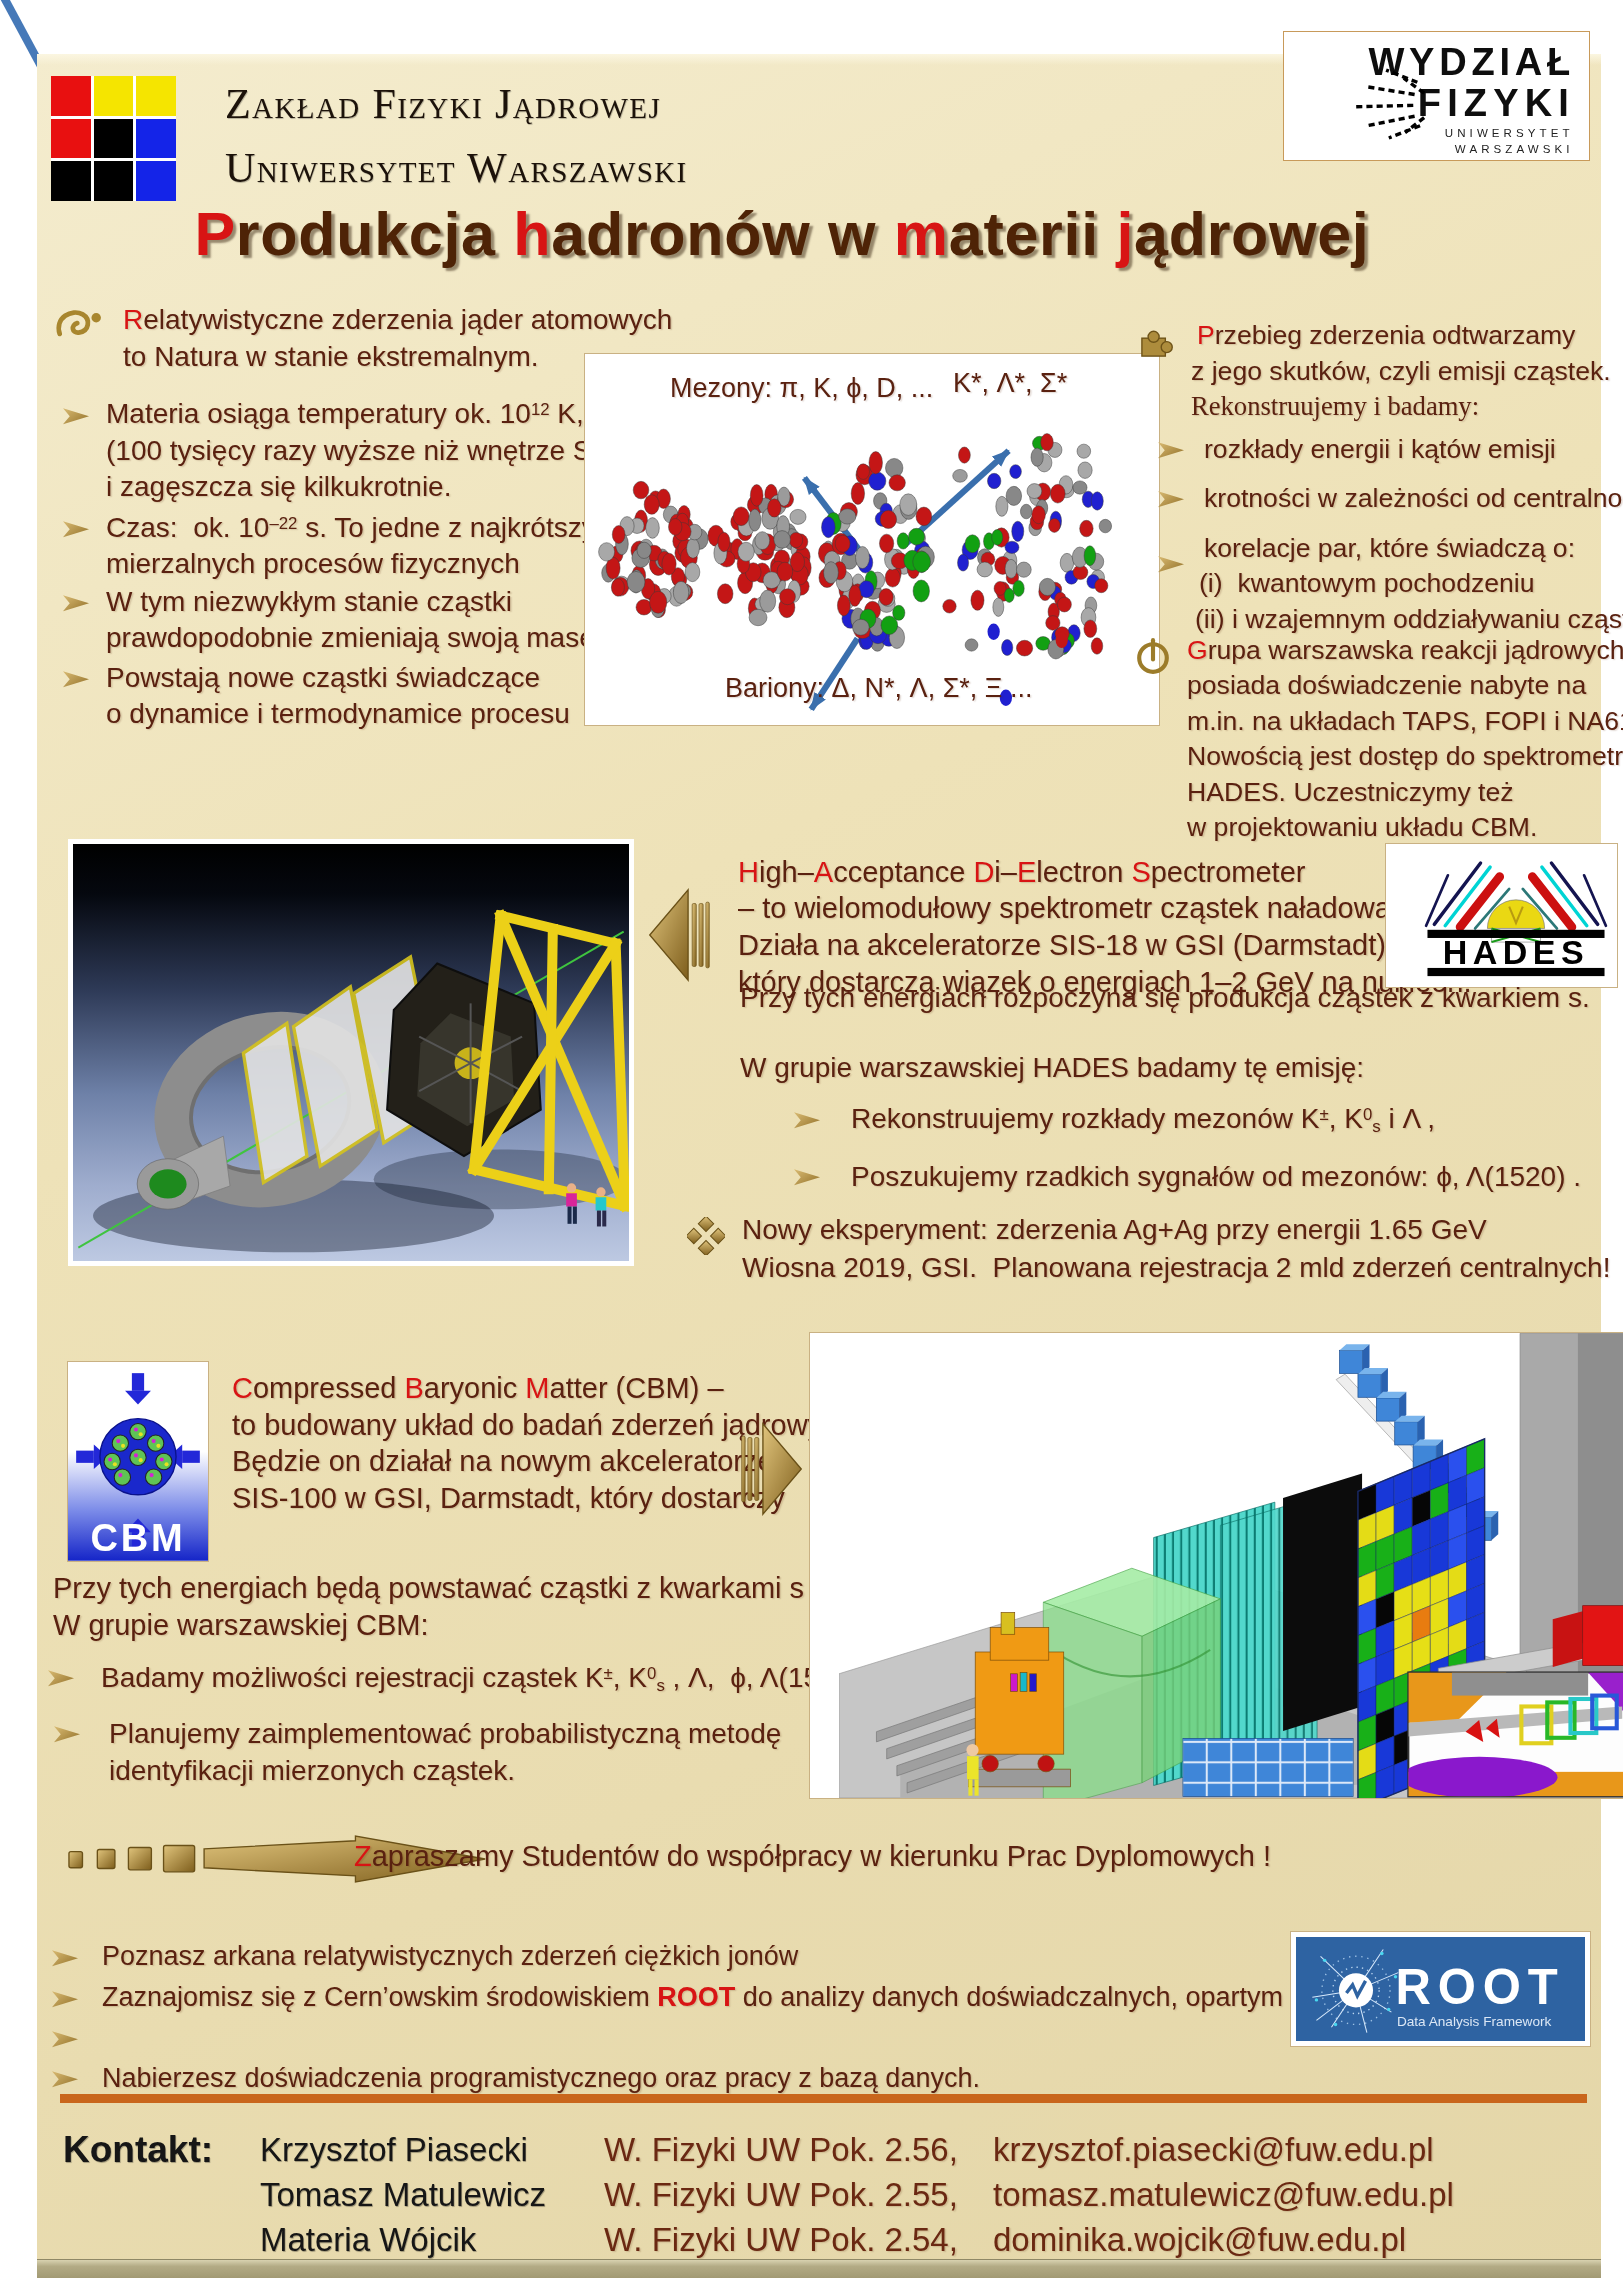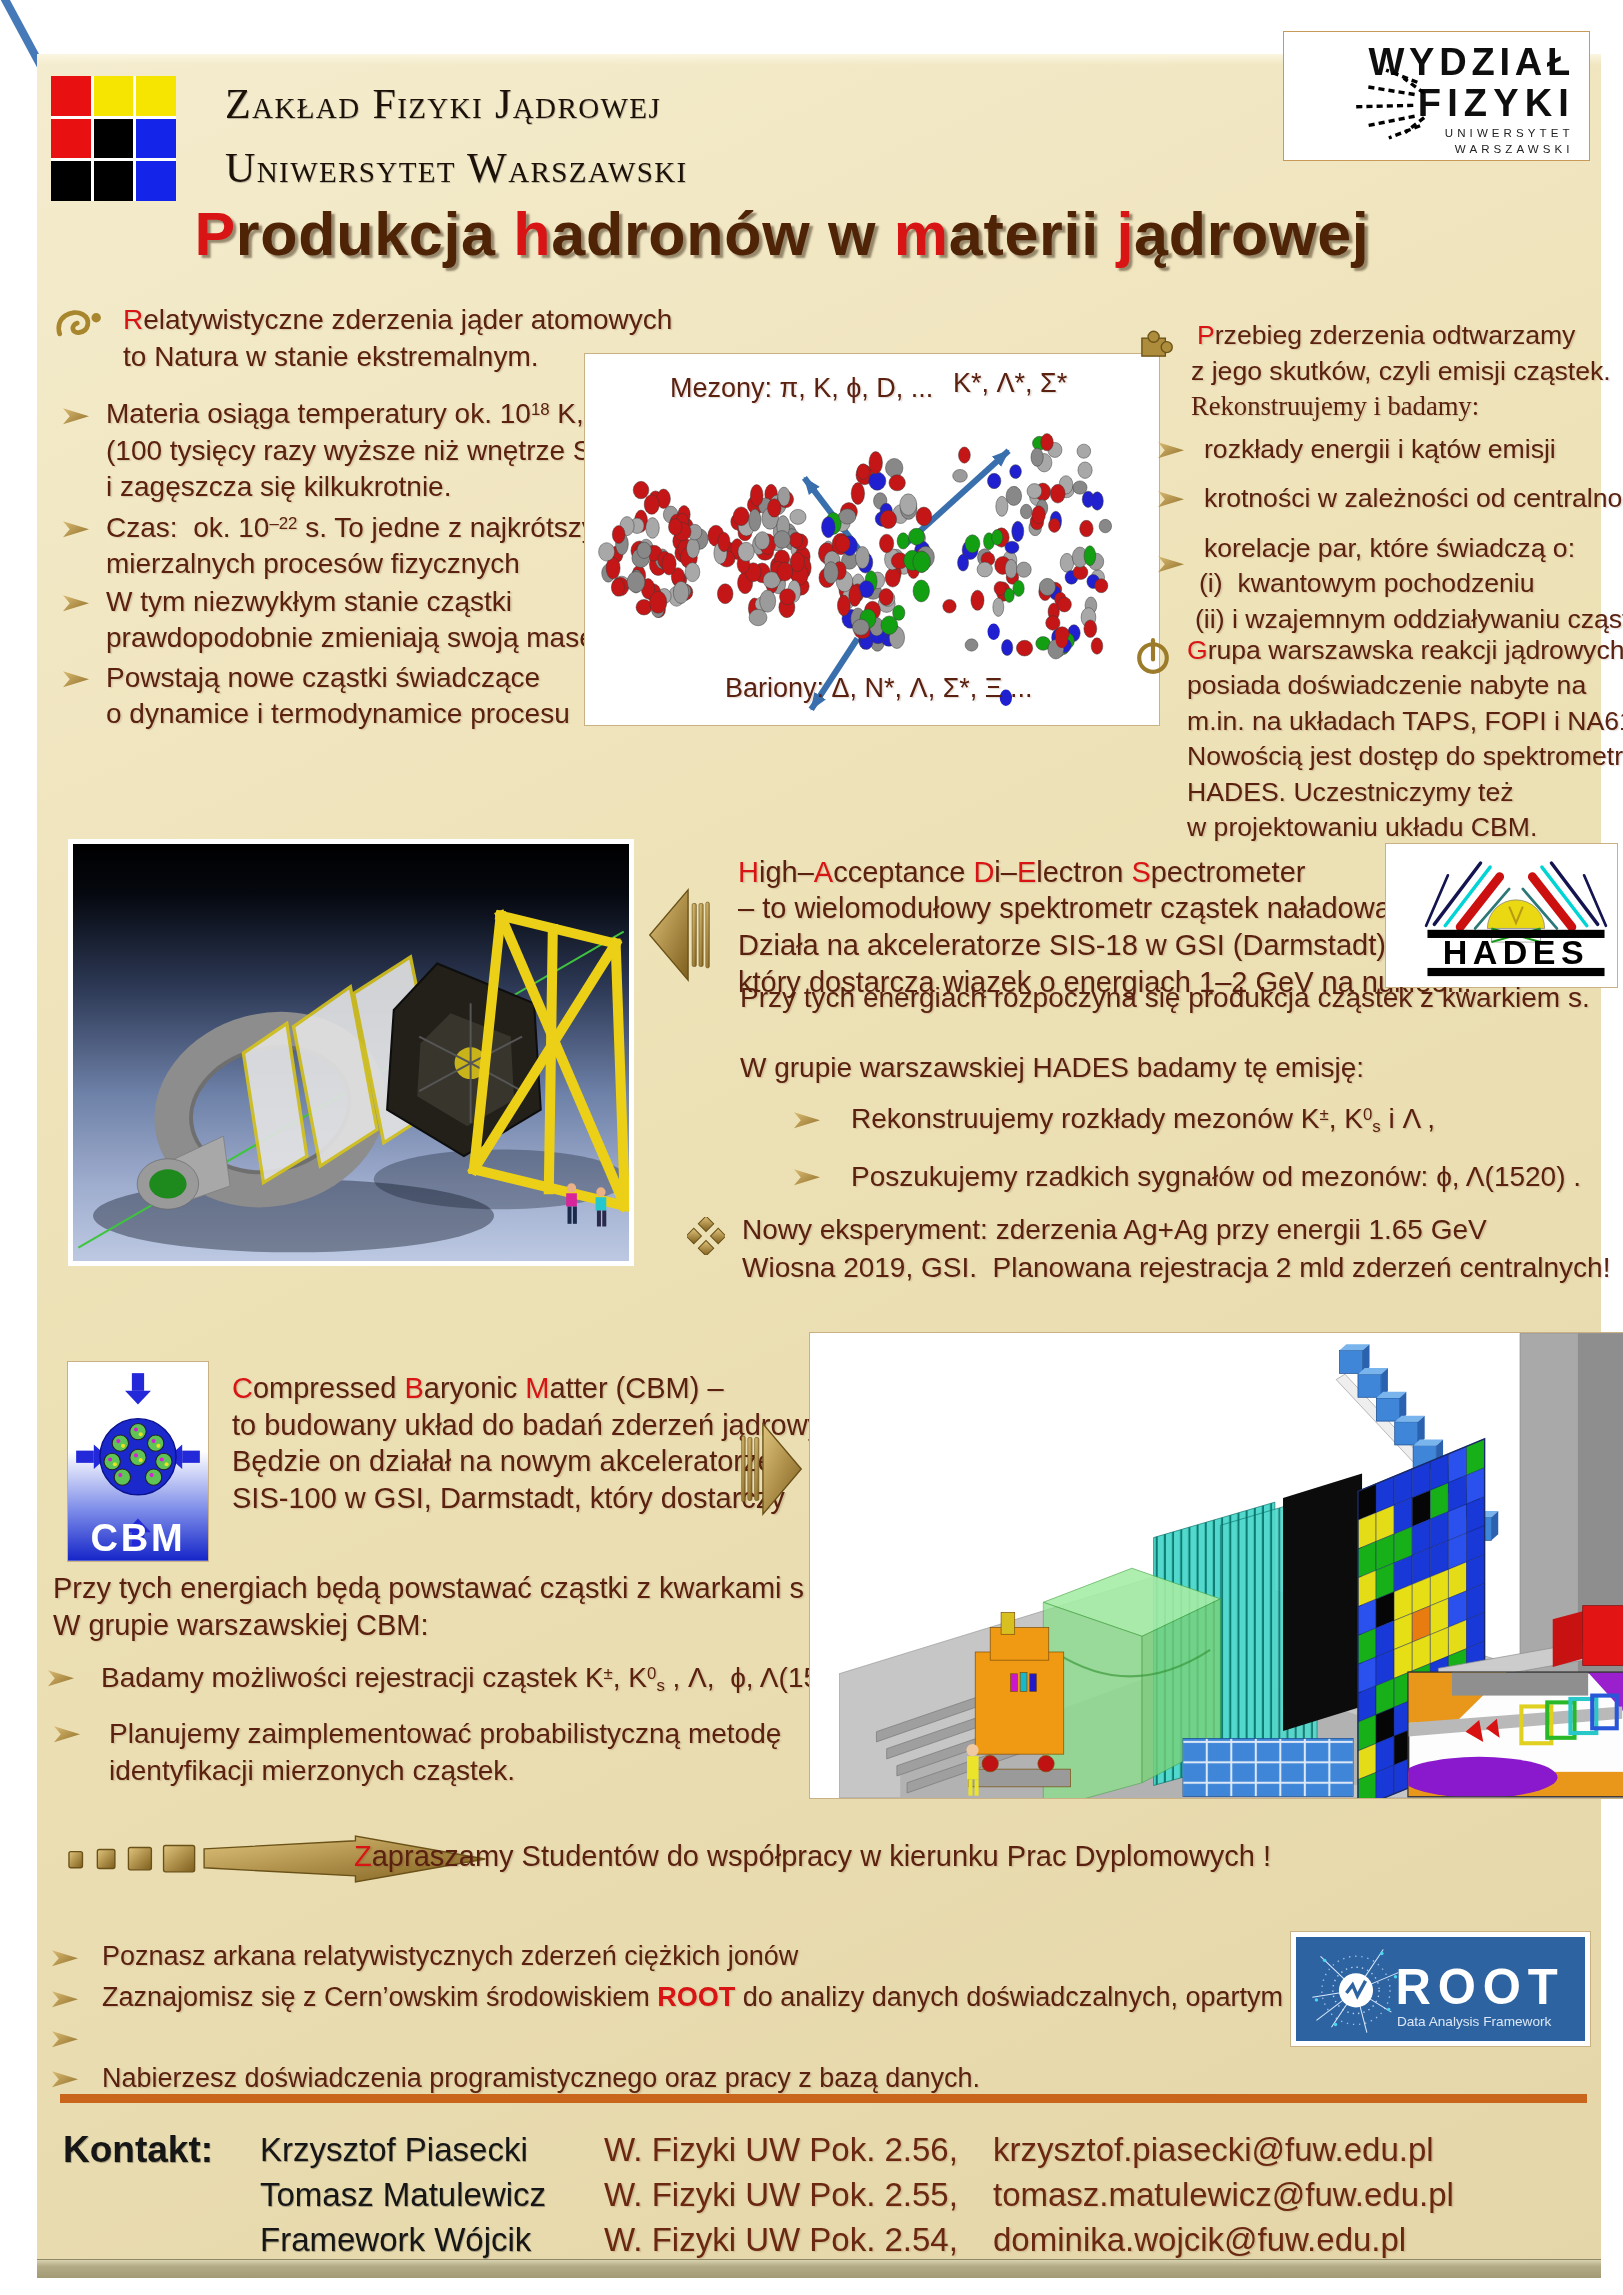--- a/index.html
+++ b/index.html
@@ -81,21 +81,21 @@
   <div class="t" id="title"><span class="seg-red">P</span><span>rodukcja </span><span class="seg-red">h</span><span>adronów w </span><span class="seg-red">m</span><span>aterii </span><span class="seg-red">j</span><span>ądrowej</span></div>
 
   <svg style="position:absolute;left:53px;top:304px;" width="54" height="45" viewBox="0 0 80 66">
     <path d="M10 44 C2 20 28 6 44 15 C56 22 54 40 38 42 C28 43 26 31 36 28" fill="none" stroke="#a8862e" stroke-width="7" stroke-linecap="round"></path>
     <circle cx="64" cy="20" r="7" fill="#a8862e"></circle>
   </svg>
   <div class="t f41" style="left:123px;top:304px;"><span class="seg-red">R</span><span>elatywistyczne zderzenia jąder atomowych</span></div>
   <div class="t f41" style="left:123px;top:341px;">to Natura w stanie ekstremalnym.</div>
 
   <span class="arrow-ic" style="left:63px;top:405px;"></span>
-  <div class="t f41" style="left:106px;top:398px;"><span>Materia osiąga temperatury ok. 10</span><span class="seg-sup">18</span><span> K,</span></div>
+  <div class="t f41" style="left:106px;top:398px;"><span>Materia osiąga temperatury ok. 10</span><span class="seg-sup">12</span><span> K,</span></div>
   <div class="t f41" style="left:106px;top:435px;">(100 tysięcy razy wyższe niż wnętrze Słońca)</div>
   <div class="t f41" style="left:106px;top:471px;">i zagęszcza się kilkukrotnie.</div>
 
   <span class="arrow-ic" style="left:63px;top:518px;"></span>
   <div class="t f41" style="left:106px;top:512px;"><span>Czas:  ok. 10</span><span class="seg-sup">–22</span><span> s. To jedne z najkrótszych</span></div>
   <div class="t f41" style="left:106px;top:548px;">mierzalnych procesów fizycznych</div>
 
   <span class="arrow-ic" style="left:63px;top:592px;"></span>
   <div class="t f41" style="left:106px;top:586px;">W tym niezwykłym stanie cząstki</div>
   <div class="t f41" style="left:106px;top:622px;">prawdopodobnie zmieniają swoją masę.</div>
@@ -914,20 +914,20 @@
   <div class="t name-ink" style="left:63px;top:2129px;font-size:37px;font-weight:bold;">Kontakt:</div>
 
   <div class="t name-ink" style="left:260px;top:2131px;font-size:33px;">Krzysztof Piasecki</div>
   <div class="t maroon" style="left:604px;top:2131px;font-size:33px;">W. Fizyki UW Pok. 2.56,</div>
   <div class="t maroon" style="left:993px;top:2131px;font-size:33px;">krzysztof.piasecki@fuw.edu.pl</div>
 
   <div class="t name-ink" style="left:260px;top:2176px;font-size:33px;">Tomasz Matulewicz</div>
   <div class="t maroon" style="left:604px;top:2176px;font-size:33px;">W. Fizyki UW Pok. 2.55,</div>
   <div class="t maroon" style="left:993px;top:2176px;font-size:33px;">tomasz.matulewicz@fuw.edu.pl</div>
 
-  <div class="t name-ink" style="left:260px;top:2221px;font-size:33px;">Framework Wójcik</div>
+  <div class="t name-ink" style="left:260px;top:2221px;font-size:33px;">Materia Wójcik</div>
   <div class="t maroon" style="left:604px;top:2221px;font-size:33px;">W. Fizyki UW Pok. 2.54,</div>
   <div class="t maroon" style="left:993px;top:2221px;font-size:33px;">dominika.wojcik@fuw.edu.pl</div>
 
   <div style="position:absolute;left:37px;top:2259px;width:1564px;height:17.7px;
               background:linear-gradient(#d8d2b0 0%,#b3ab85 35%,#a29a74 100%);border-top:1.4px solid #8f8866;"></div>
 </div>
 
 
 </body></html>

